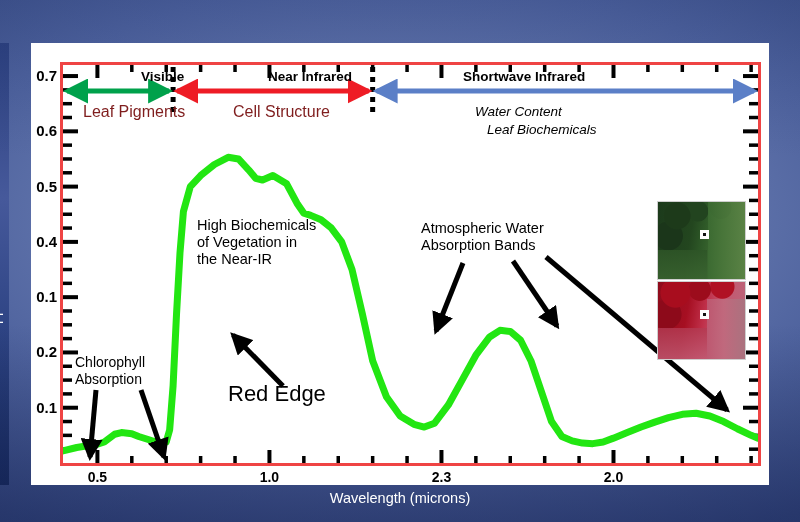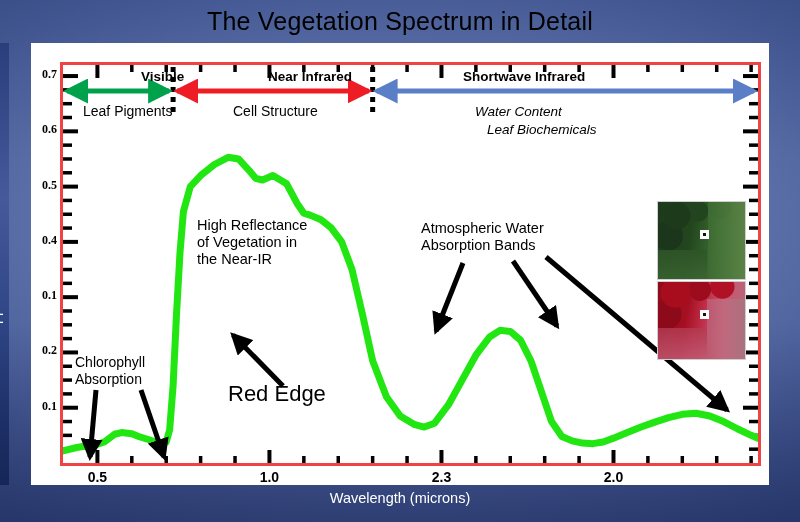--- a/index.html
+++ b/index.html
@@ -41,43 +41,42 @@
     transform-origin:0 0;transform:rotate(-90deg) translate(-442px,0);
     background:linear-gradient(90deg,#16295c 0%,#2e4484 35%,#46599b 65%,#2b3f7d 100%);
     color:#fff;font-size:14.5px;text-align:center;line-height:28px;
   }
   #xlabel{
     position:absolute;left:0;top:485px;width:800px;height:26px;
     color:#fff;font-size:14.5px;text-align:center;line-height:26px;z-index:4;
   }
   .ytick{
     position:absolute;right:0;width:40px;text-align:right;
-    font-size:12px;color:#000;font-weight:bold;transform:translateY(-9px);font-family:Liberation Serif, serif;
+    font-size:15px;color:#000;font-weight:bold;transform:translateY(-9px);
   }
   .xtick{
     position:absolute;top:0;width:50px;text-align:center;
     font-size:14px;color:#000;font-weight:bold;transform:translateX(-25px);
   }
   .ann{position:absolute;color:#000;white-space:pre;line-height:1.18;}
   .band-lbl{position:absolute;font-size:13.5px;white-space:nowrap;font-weight:bold;}
-  .sub-lbl{position:absolute;font-size:14px;color:#000000;white-space:nowrap;}
+  .sub-lbl{position:absolute;font-size:16px;color:#7f1d1d;white-space:nowrap;}
   .swir-txt{position:absolute;font-size:13.5px;white-space:nowrap;line-height:1.32;font-style:italic;}
   .photo{position:absolute;border:1px solid #cfcfcf;overflow:hidden;}
   .marker{
     position:absolute;width:9px;height:9px;background:#fff;
     display:flex;align-items:center;justify-content:center;
   }
   .marker i{display:block;width:3px;height:3px;background:#111;}
 </style>
 </head>
 <body>
 
 <div id="slide">
 
-  <div id="title">The Vegetation Spectrum in Detail</div>
 
   <div id="ylabel">Apparent Reflectance</div>
   <div id="xlabel">Wavelength (microns)</div>
 
   <div id="card">
 
     <div id="ytick-rail">
         <div class="ytick" style="top: 364.722px; left: -16px; right: auto; width: 42px;">0.1</div>
         <div class="ytick" style="top: 309.444px; left: -16px; right: auto; width: 42px;">0.2</div>
         <div class="ytick" style="top: 254.167px; left: -16px; right: auto; width: 42px;">0.1</div>
@@ -250,21 +249,21 @@
 
         <div class="sub-lbl" style="left:20px;top:38px;">Leaf Pigments</div>
         <div class="sub-lbl" style="left:170px;top:38px;">Cell Structure</div>
 
         <div class="swir-txt" style="left:412px;top:38px;color:#000;">Water Content</div>
         <div class="swir-txt" style="left:424px;top:56px;color:#000;">Leaf Biochemicals</div>
 
         <div class="ann" style="left:12px;top:289px;font-size:14px;">Chlorophyll
 Absorption</div>
         <div class="ann" style="left:165px;top:316px;font-size:22px;">Red Edge</div>
-        <div class="ann" style="left:134px;top:152px;font-size:14.5px;">High Reflectance
+        <div class="ann" style="left:134px;top:152px;font-size:14.5px;">High Biochemicals
 of Vegetation in
 the Near-IR</div>
         <div class="ann" style="left:358px;top:155px;font-size:14.5px;">Atmospheric Water
 Absorption Bands</div>
 
         <div class="photo" style="left:594px;top:136px;width:87px;height:77px;
                background:
                  radial-gradient(circle at 22% 18%, #1d3a1a 0 14%, rgba(0,0,0,0) 15%),
                  radial-gradient(circle at 46% 12%, #22441f 0 12%, rgba(0,0,0,0) 13%),
                  radial-gradient(circle at 12% 44%, #1b361a 0 16%, rgba(0,0,0,0) 17%),

